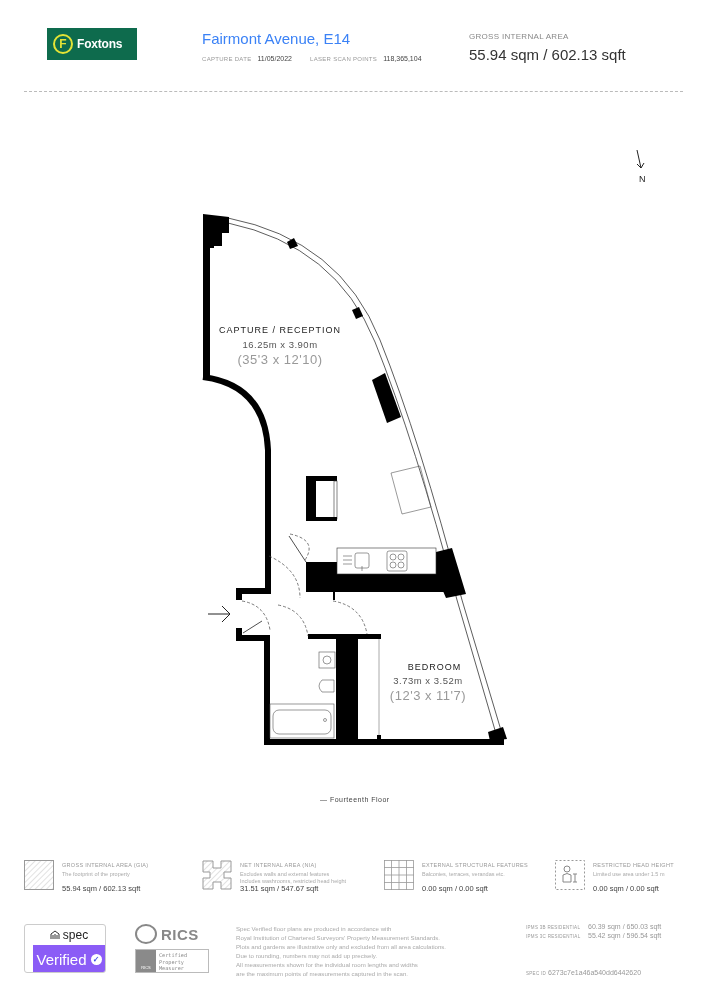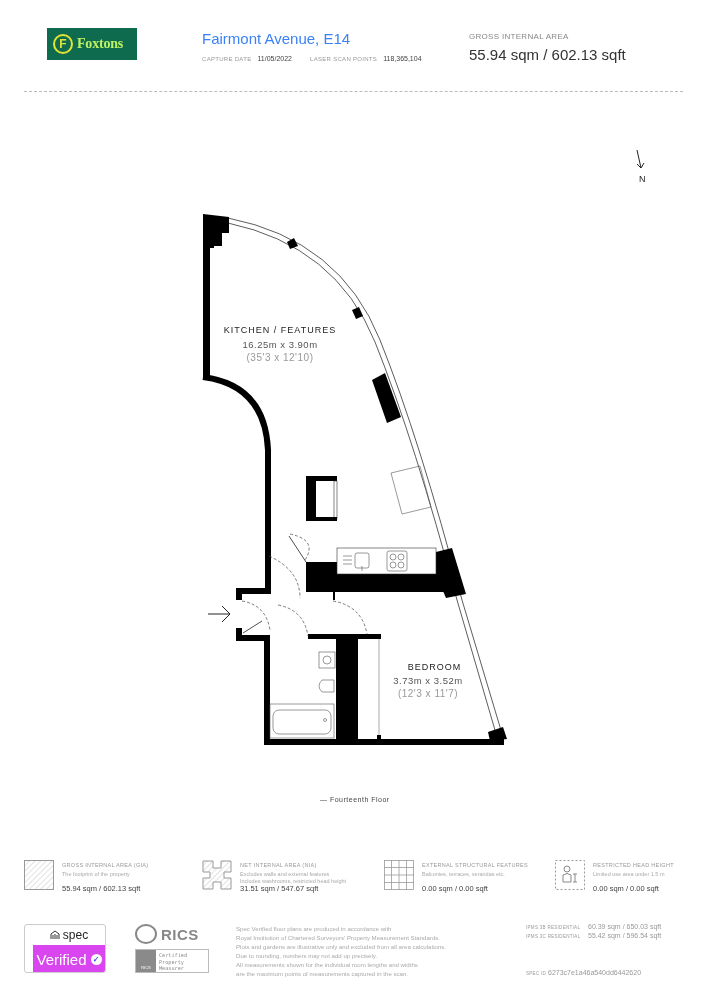--- a/index.html
+++ b/index.html
@@ -2,50 +2,50 @@
 <html><head>
 <meta charset="utf-8">
 <style>
   * { box-sizing: border-box; margin: 0; padding: 0; }
   html, body { width: 707px; height: 1000px; background: #ffffff; overflow: hidden; }
   body { position: relative; font-family: "Liberation Sans", sans-serif; color: #222; }
 
   .header { position: absolute; left: 0; top: 0; width: 707px; height: 92px; }
   .logo { position: absolute; left: 47px; top: 28px; width: 90px; height: 32px; background: #0e6b4d; display: flex; align-items: center; padding-left: 6px; }
   .logo-mark { width: 20px; height: 20px; border-radius: 50%; border: 2px solid #e4e335; display: flex; align-items: center; justify-content: center; color: #e4e335; font-weight: bold; font-size: 12px; margin-right: 4px; }
-  .logo-text { color: #bef264; font-size: 14px; font-weight: bold; letter-spacing: -0.2px; font-family: Liberation Serif, serif; }
+  .logo-text { color: #ffffff; font-size: 12px; font-weight: bold; letter-spacing: -0.2px; }
 
   .address { position: absolute; left: 202px; top: 30px; font-size: 15px; color: #3b82f6; }
   .meta { position: absolute; left: 202px; top: 55px; font-size: 6px; color: #999; letter-spacing: 0.3px; display: flex; gap: 6px; align-items: baseline; }
   .meta .val { font-size: 7px; color: #444; letter-spacing: 0; margin-right: 12px; }
 
   .gia-label { position: absolute; left: 469px; top: 32px; font-size: 8px; color: #888; letter-spacing: 0.3px; }
   .gia-value { position: absolute; left: 469px; top: 46px; font-size: 15px; color: #333; }
 
   .divider { position: absolute; left: 24px; width: 659px; border-top: 1px dashed #bbb; }
   .divider.top { top: 91px; }
 
   .plan { position: absolute; left: 0; top: 92px; width: 707px; height: 740px; }
   .room-label { position: absolute; text-align: center; font-size: 9px; letter-spacing: 1px; color: #222; }
   .room-dim { position: absolute; text-align: center; font-size: 9.5px; color: #555; letter-spacing: 0.5px; }
-  .room-imp { position: absolute; text-align: center; font-size: 10px; color: #999; letter-spacing: 0.5px; }
+  .room-imp { position: absolute; text-align: center; font-size: 13px; color: #999; letter-spacing: 0.5px; }
   .compass-n { position: absolute; left: 639px; top: 174px; font-size: 9px; color: #222; }
   .floor-label { position: absolute; left: 320px; top: 796px; font-size: 7px; color: #444; letter-spacing: 0.5px; }
 
   .legend { position: absolute; top: 860px; left: 0; width: 707px; height: 40px; }
   .legend-item { position: absolute; top: 0; height: 36px; }
   .legend-icon { position: absolute; left: 0; top: 0; width: 30px; height: 30px; }
   .legend-title { position: absolute; left: 38px; top: 2px; font-size: 5.5px; color: #999; letter-spacing: 0.3px; white-space: nowrap; }
   .legend-desc { position: absolute; left: 38px; top: 10px; font-size: 5.5px; color: #aaa; white-space: nowrap; line-height: 8px; }
   .legend-val { position: absolute; left: 38px; top: 24px; font-size: 7.5px; color: #444; white-space: nowrap; }
 
   .footer { position: absolute; top: 915px; left: 0; width: 707px; height: 85px; }
   .spec-badge { position: absolute; left: 24px; top: 9px; width: 82px; height: 49px; border: 1px solid #ccc; border-radius: 3px; overflow: hidden; padding-left: 8px; }
   .spec-top { height: 20px; display: flex; align-items: center; justify-content: center; font-size: 12px; color: #222; gap: 3px; }
-  .spec-bot { height: 29px; background: #d946ef; color: #fff; font-size: 15px; display: flex; align-items: center; justify-content: center; gap: 4px; }
+  .spec-bot { height: 29px; background: #8b5cf6; color: #fff; font-size: 15px; display: flex; align-items: center; justify-content: center; gap: 4px; }
   .check { width: 11px; height: 11px; border-radius: 50%; background: #fff; color: #3a4ae6; font-size: 8px; display: flex; align-items: center; justify-content: center; font-weight: bold; }
 
   .rics { position: absolute; left: 135px; top: 9px; width: 74px; height: 52px; }
   .rics-top { display: flex; align-items: center; gap: 4px; height: 20px; }
   .rics-lion { width: 22px; height: 20px; border-radius: 50%; border: 2px solid #888; }
   .rics-text { font-size: 15px; font-weight: bold; color: #888; letter-spacing: 0.5px; }
   .rics-cert { display: flex; margin-top: 5px; height: 24px; border: 1px solid #bbb; }
   .rics-cert-mark { width: 20px; height: 100%; background: #8a8a8a; color: #fff; font-size: 4px; display: flex; align-items: flex-end; justify-content: center; padding-bottom: 2px; }
   .rics-cert-text { font-family: "DejaVu Sans Mono", monospace; font-size: 5.2px; color: #888; line-height: 6.5px; padding: 2px 3px; }
 
@@ -173,21 +173,21 @@
     <line x1="289" y1="536" x2="306" y2="562"></line>
     <line x1="243" y1="633" x2="262" y2="621"></line>
   </g>
 
   <g stroke="#222" stroke-width="1" fill="none">
     <line x1="208" y1="614" x2="230" y2="614"></line>
     <polyline points="222,606 230,614 222,622"></polyline>
   </g>
 </svg>
 
-<div class="room-label" style="left:200px;top:325px;width:160px;">KITCHEN / FEATURES</div>
+<div class="room-label" style="left:200px;top:325px;width:160px;">CAPTURE / RECEPTION</div>
 <div class="room-dim" style="left:200px;top:339px;width:160px;">16.25m x 3.90m</div>
 <div class="room-imp" style="left:200px;top:352px;width:160px;">(35'3 x 12'10)</div>
 
 <div class="room-label" style="left:378px;top:662px;width:100px;padding-left:13px;">BEDROOM</div>
 <div class="room-dim" style="left:378px;top:675px;width:100px;">3.73m x 3.52m</div>
 <div class="room-imp" style="left:378px;top:688px;width:100px;">(12'3 x 11'7)</div>
 
 <div class="compass-n">N</div>
 <div class="floor-label">— Fourteenth Floor</div>
 

